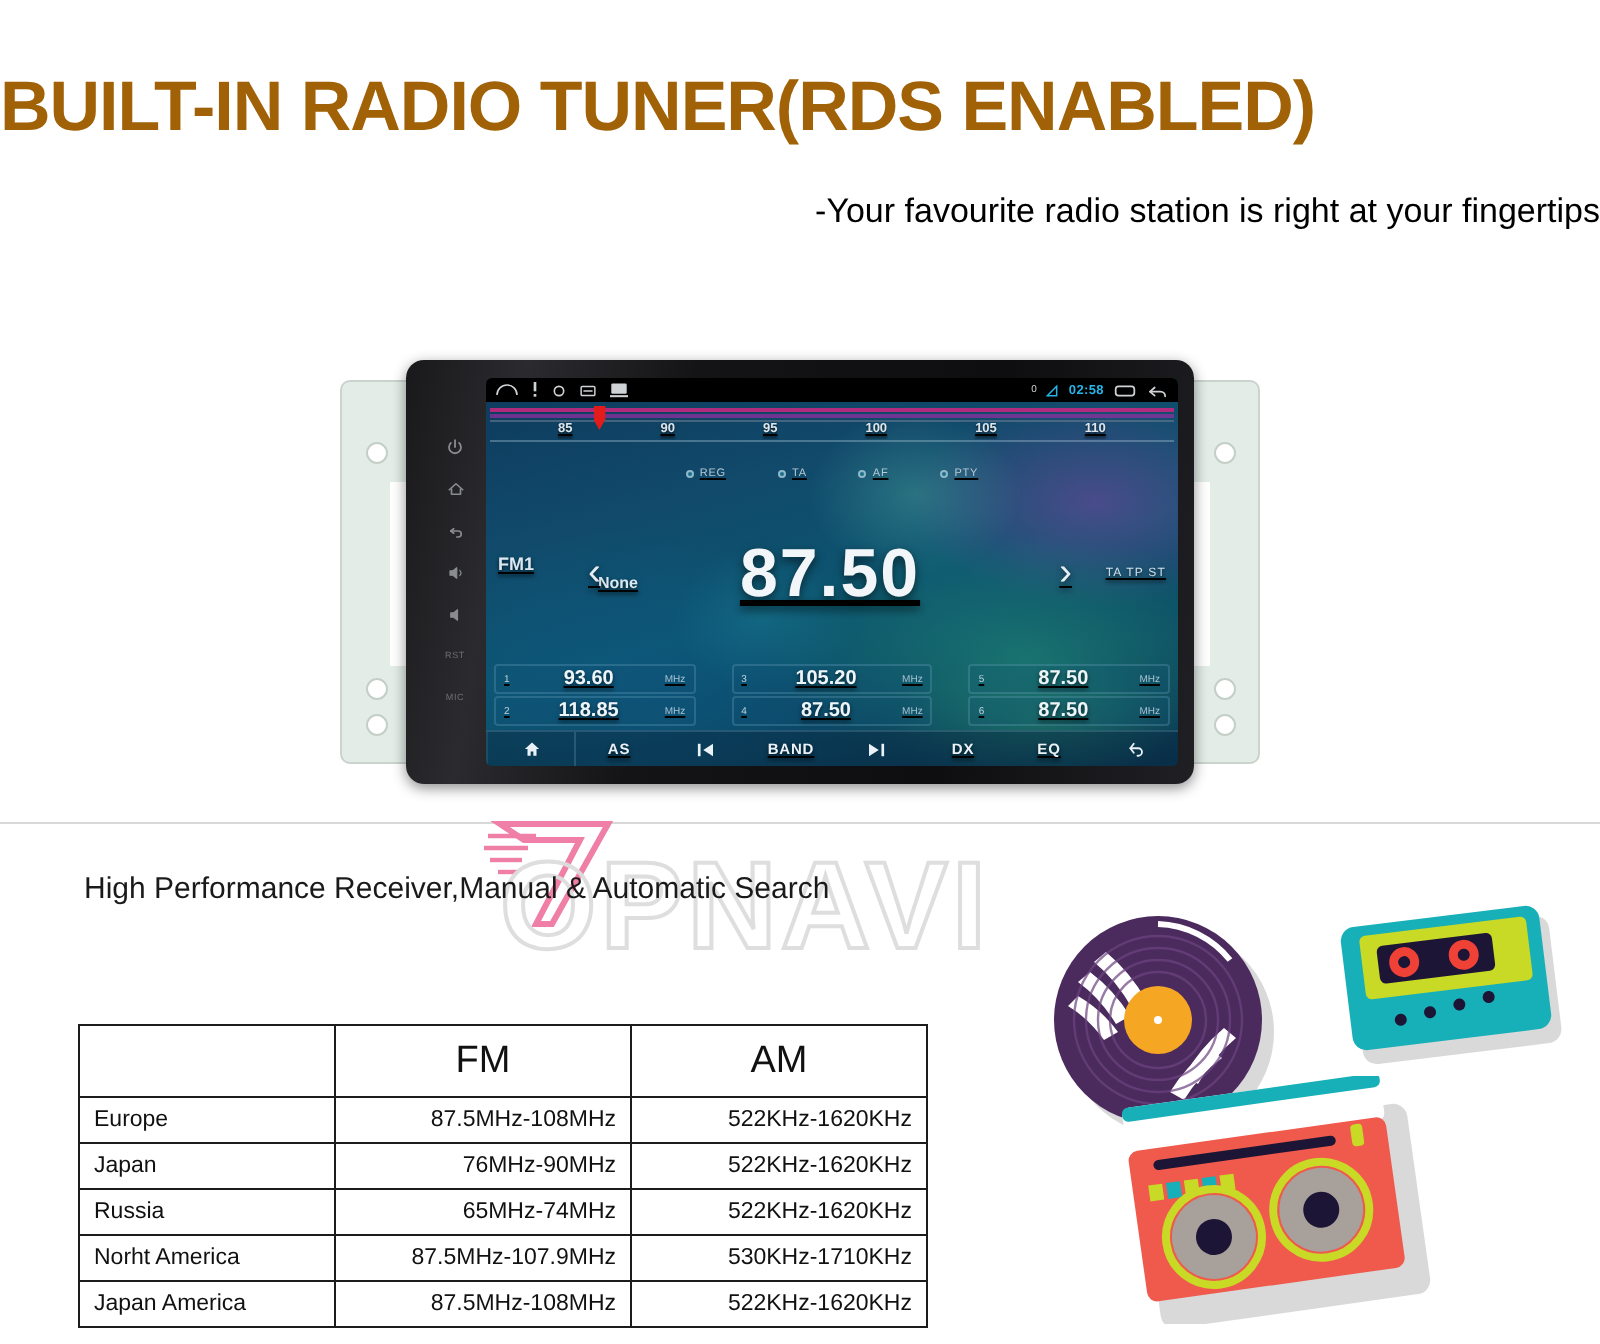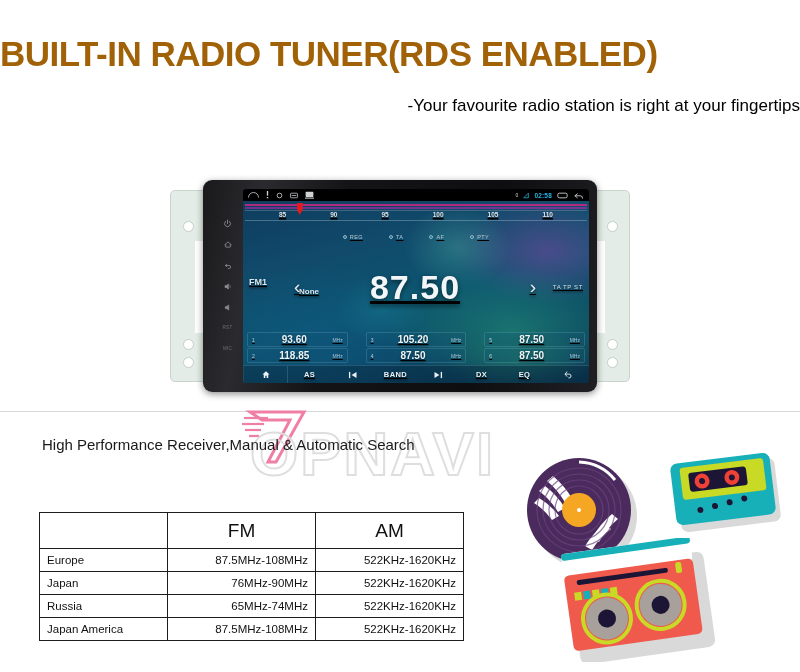--- a/index.html
+++ b/index.html
@@ -543,20 +543,25 @@
       <td class="region">Japan</td>
       <td class="val">76MHz-90MHz</td>
       <td class="val">522KHz-1620KHz</td>
     </tr>
     <tr>
       <td class="region">Russia</td>
       <td class="val">65MHz-74MHz</td>
       <td class="val">522KHz-1620KHz</td>
     </tr>
     <tr>
+      <td class="region">Norht America</td>
+      <td class="val">87.5MHz-107.9MHz</td>
+      <td class="val">530KHz-1710KHz</td>
+    </tr>
+    <tr>
       <td class="region">Japan America</td>
       <td class="val">87.5MHz-108MHz</td>
       <td class="val">522KHz-1620KHz</td>
     </tr>
   </tbody>
 </table>
 
 <svg class="art art-vinyl" viewBox="0 0 124 124">
   <circle cx="66" cy="66" r="52" fill="#b9b9b9" opacity=".55"></circle>
   <circle cx="60" cy="60" r="52" fill="#4b2a5e"></circle>

